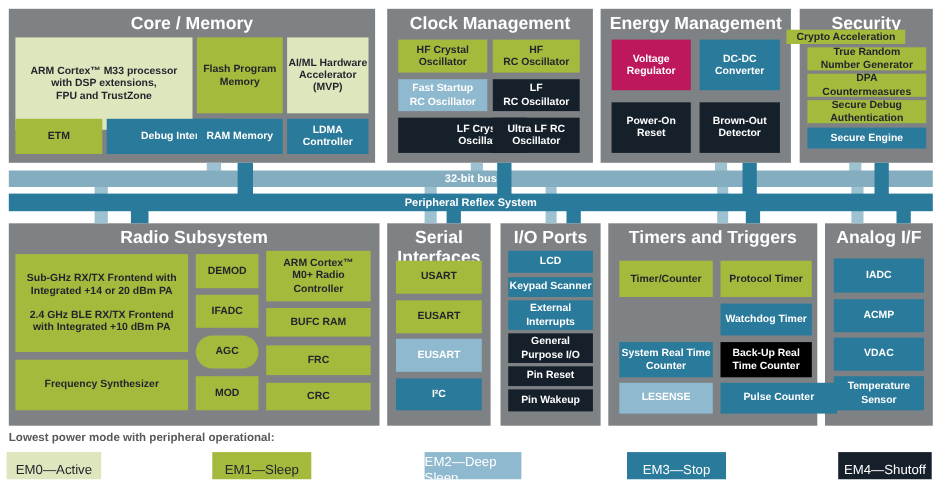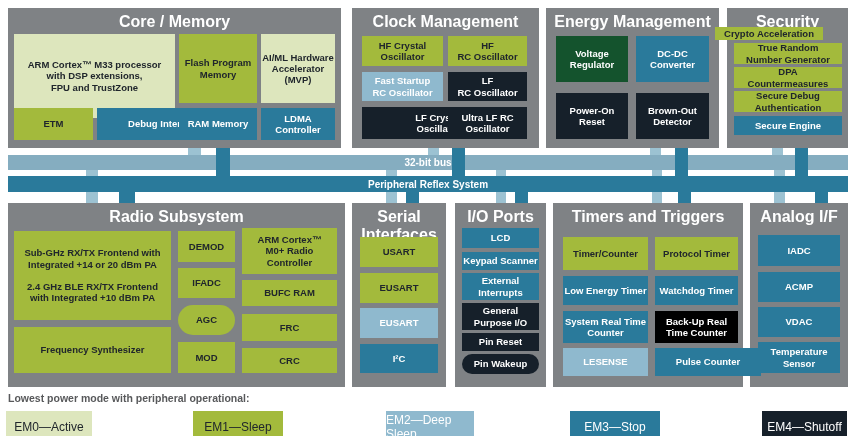--- a/index.html
+++ b/index.html
@@ -118,21 +118,21 @@
       <div class="box t-dark" style="background: rgb(163, 186, 60); left: 448px; top: 36px; width: 79px; height: 30px;">HF
 RC Oscillator</div>
       <div class="box t-light" style="background: rgb(143, 185, 206); left: 362px; top: 72px; width: 81px; height: 29px;">Fast Startup
 RC Oscillator</div>
       <div class="box t-light" style="background: rgb(22, 32, 42); left: 448px; top: 72px; width: 79px; height: 29px;">LF
 RC Oscillator</div>
       <div class="box t-light" style="background: rgb(22, 32, 42); left: 362px; top: 107px; width: 81px; height: 32px; padding-left: 36px;">LF Crystal
 Oscillator</div>
       <div class="box t-light" style="background: rgb(22, 32, 42); left: 448px; top: 107px; width: 79px; height: 32px;">Ultra LF RC
 Oscillator</div>
-      <div class="box t-light" style="background: #14532d; left: 556px; top: 36px; width: 72px; height: 46px;">Voltage
+      <div class="box t-light" style="background: #be185d; left: 556px; top: 36px; width: 72px; height: 46px;">Voltage
 Regulator</div>
       <div class="box t-light" style="background: rgb(42, 122, 155); left: 636px; top: 36px; width: 73px; height: 46px;">DC-DC
 Converter</div>
       <div class="box t-light" style="background: rgb(22, 32, 42); left: 556px; top: 93px; width: 72px; height: 46px;">Power-On
 Reset</div>
       <div class="box t-light" style="background: rgb(22, 32, 42); left: 636px; top: 93px; width: 73px; height: 46px;">Brown-Out
 Detector</div>
       <div class="box t-dark" style="background: rgb(163, 186, 60); left: 715px; top: 27px; width: 108px; height: 13px;">Crypto Acceleration</div>
       <div class="box t-dark" style="background: rgb(163, 186, 60); left: 734px; top: 43px; width: 108px; height: 21px;">True Random
 Number Generator</div>
@@ -161,24 +161,23 @@
       <div class="box t-dark" style="background: rgb(163, 186, 60); left: 360px; top: 273px; width: 78px; height: 30px;">EUSART</div>
       <div class="box t-light" style="background: rgb(143, 185, 206); left: 360px; top: 308px; width: 78px; height: 30px;">EUSART</div>
       <div class="box t-light" style="background: rgb(42, 122, 155); left: 360px; top: 344px; width: 78px; height: 29px;">I²C</div>
       <div class="box t-light" style="background: rgb(42, 122, 155); left: 462px; top: 228px; width: 77px; height: 20px;">LCD</div>
       <div class="box t-light" style="background: rgb(42, 122, 155); left: 462px; top: 252px; width: 77px; height: 18px;">Keypad Scanner</div>
       <div class="box t-light" style="background: rgb(42, 122, 155); left: 462px; top: 273px; width: 77px; height: 27px;">External
 Interrupts</div>
       <div class="box t-light" style="background: rgb(22, 32, 42); left: 462px; top: 303px; width: 77px; height: 27px;">General
 Purpose I/O</div>
       <div class="box t-light" style="background: rgb(22, 32, 42); left: 462px; top: 333px; width: 77px; height: 18px;">Pin Reset</div>
-      <div class="box t-light" style="background: rgb(22, 32, 42); left: 462px; top: 354px; width: 77px; height: 20px; border-radius: 10px;">Pin Wakeup</div>
+      <div class="box t-light" style="background: rgb(22, 32, 42); left: 462px; top: 354px; width: 77px; height: 20px;">Pin Wakeup</div>
       <div class="box t-dark" style="background: rgb(163, 186, 60); left: 563px; top: 237px; width: 85px; height: 33px;">Timer/Counter</div>
       <div class="box t-dark" style="background: rgb(163, 186, 60); left: 655px; top: 237px; width: 83px; height: 33px;">Protocol Timer</div>
-      <div class="box t-light" style="background: rgb(42, 122, 155); left: 563px; top: 276px; width: 85px; height: 29px;">Low Energy Timer</div>
       <div class="box t-light" style="background: rgb(42, 122, 155); left: 655px; top: 276px; width: 83px; height: 29px;">Watchdog Timer</div>
       <div class="box t-light" style="background: rgb(42, 122, 155); left: 563px; top: 311px; width: 85px; height: 32px;">System Real Time
 Counter</div>
       <div class="box t-light" style="background: rgb(0, 0, 0); left: 655px; top: 311px; width: 83px; height: 32px;">Back-Up Real
 Time Counter</div>
       <div class="box t-light" style="background: rgb(143, 185, 206); left: 563px; top: 348px; width: 85px; height: 28px;">LESENSE</div>
       <div class="box t-light" style="background: rgb(42, 122, 155); left: 655px; top: 348px; width: 106px; height: 28px; text-align: right;">Pulse Counter</div>
       <div class="box t-light" style="background: rgb(42, 122, 155); left: 758px; top: 235px; width: 82px; height: 31px; text-align: center;">IADC</div>
       <div class="box t-light" style="background: rgb(42, 122, 155); left: 758px; top: 272px; width: 82px; height: 30px;">ACMP</div>
       <div class="box t-light" style="background: rgb(42, 122, 155); left: 758px; top: 307px; width: 82px; height: 30px;">VDAC</div>

